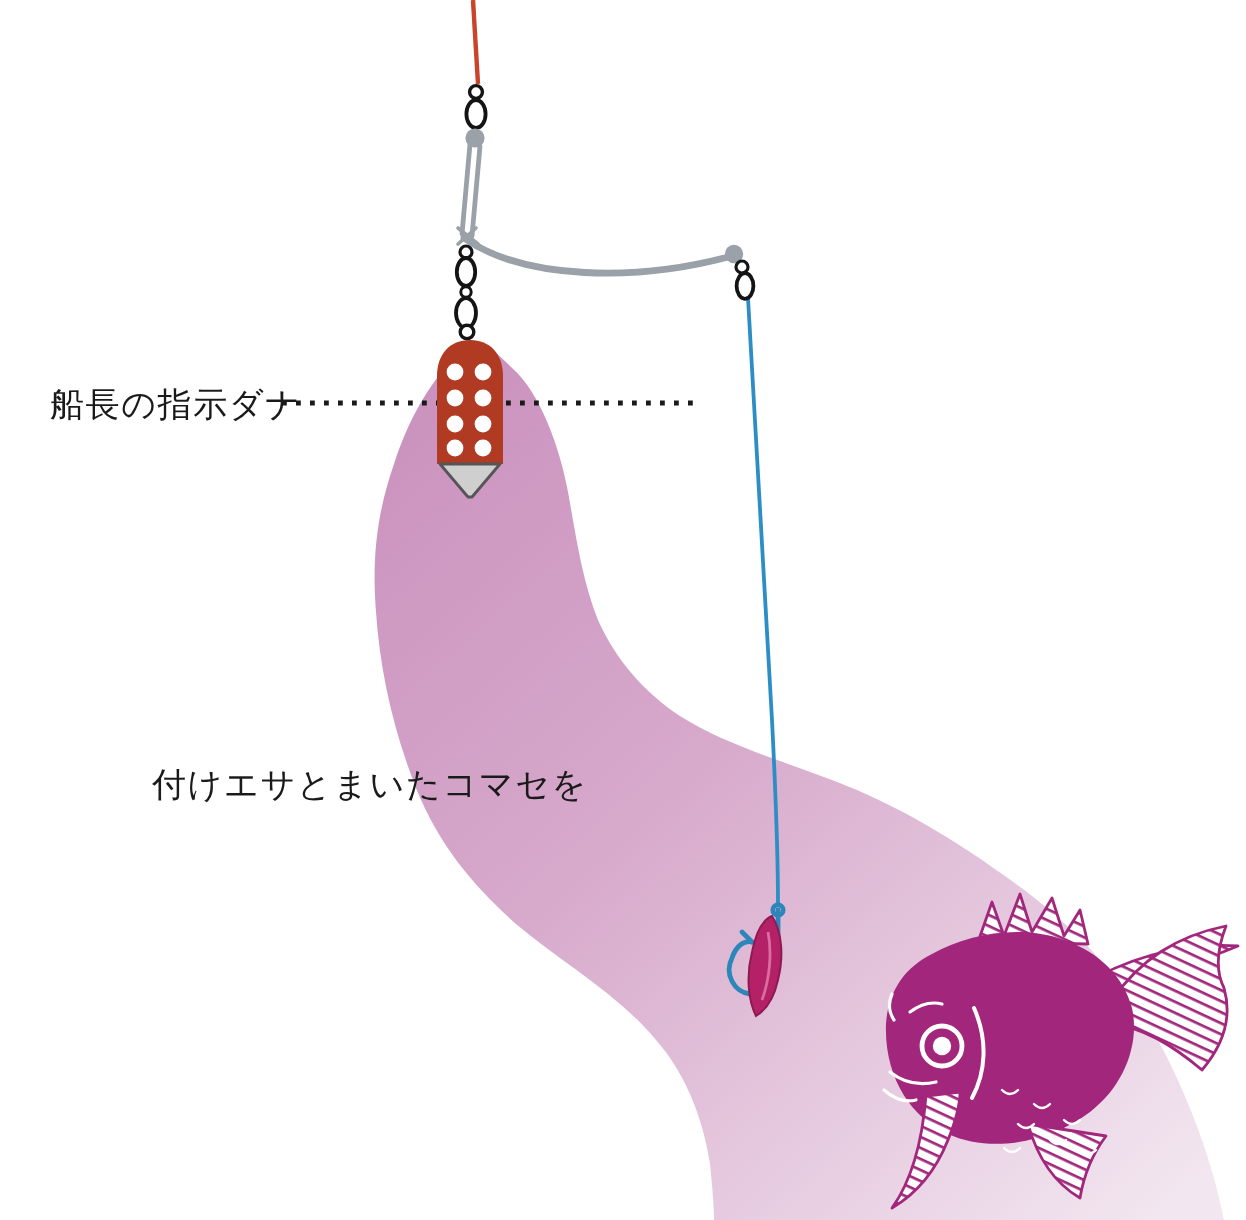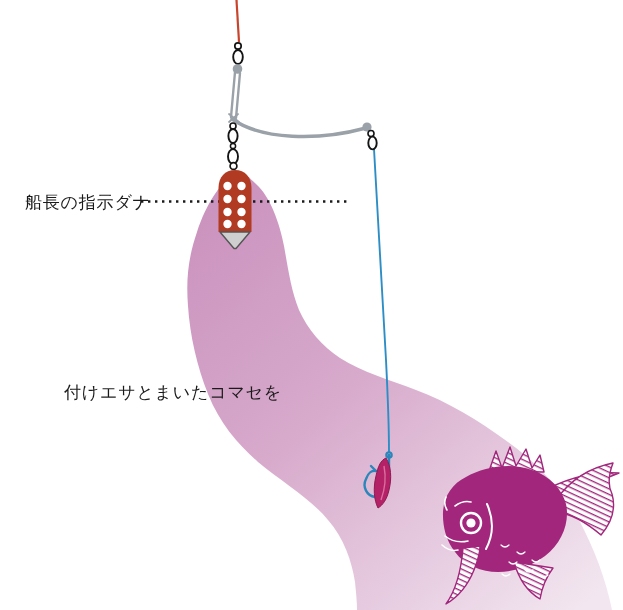--- a/index.html
+++ b/index.html
@@ -12,21 +12,21 @@
   }
   .canvas svg{position:absolute;left:0;top:0;}
   .label{
     position:absolute;
     color:#1a1a1a;
     font-size:17px;
     letter-spacing:0.8px;
     white-space:nowrap;
   }
   .label-tana{left:25px;top:191px;}
-  .label-caption{left:64px;top:382px;line-height:21px;}
+  .label-caption{left:76px;top:382px;line-height:21px;}
 </style>
 </head>
 <body>
 
 <div class="canvas">
 
   <svg width="623" height="610" viewBox="0 0 623 610">
     <defs>
       <linearGradient id="chumGrad" gradientUnits="userSpaceOnUse" x1="220" y1="180" x2="590" y2="600">
         <stop offset="0" stop-color="#ca92be"></stop>

